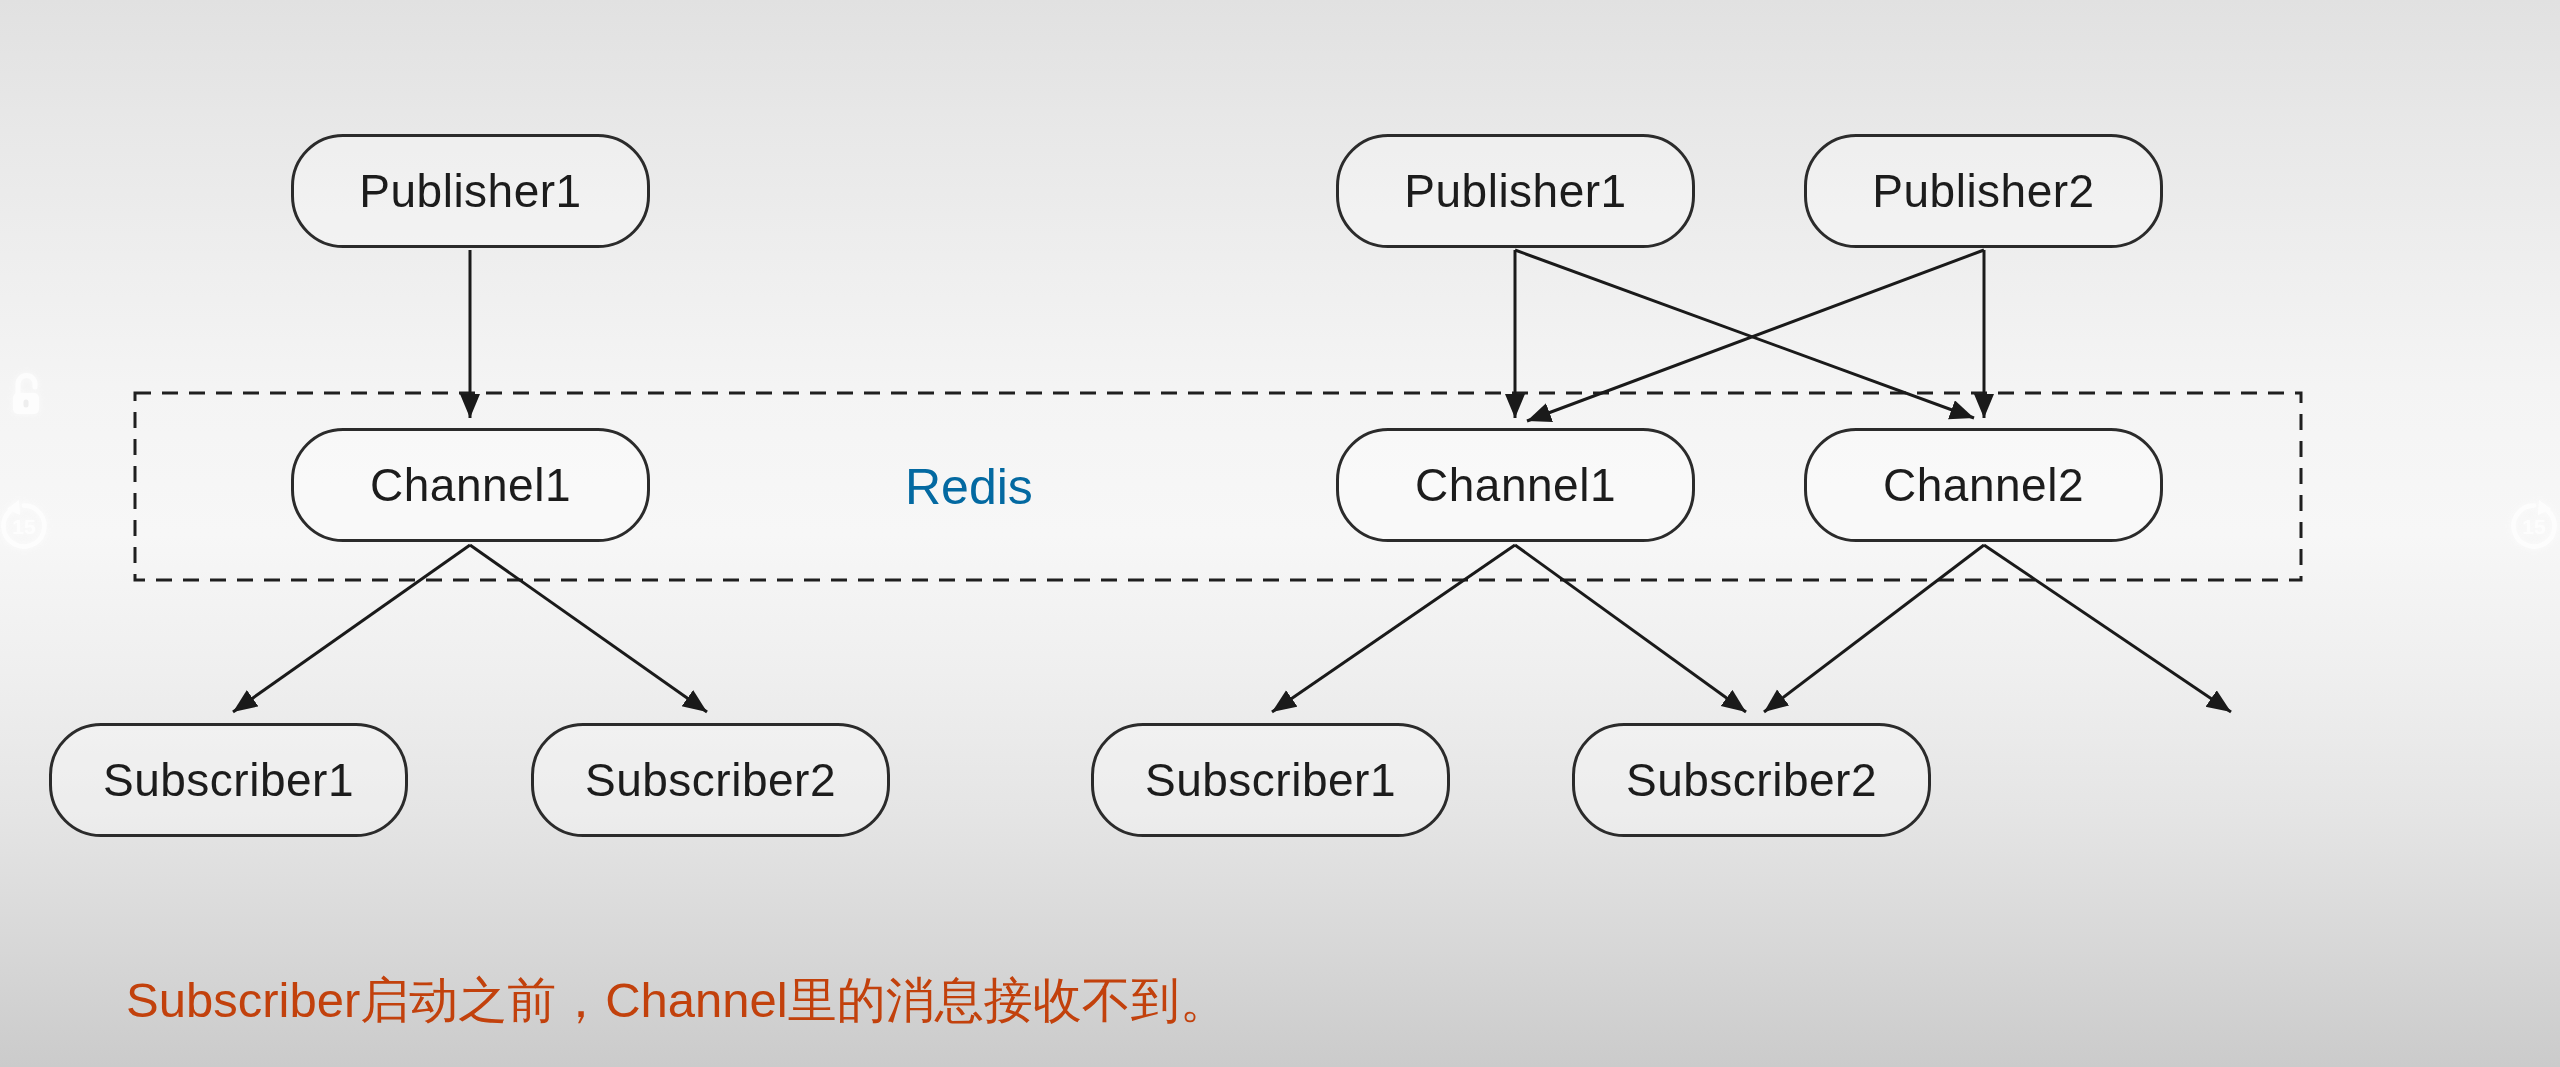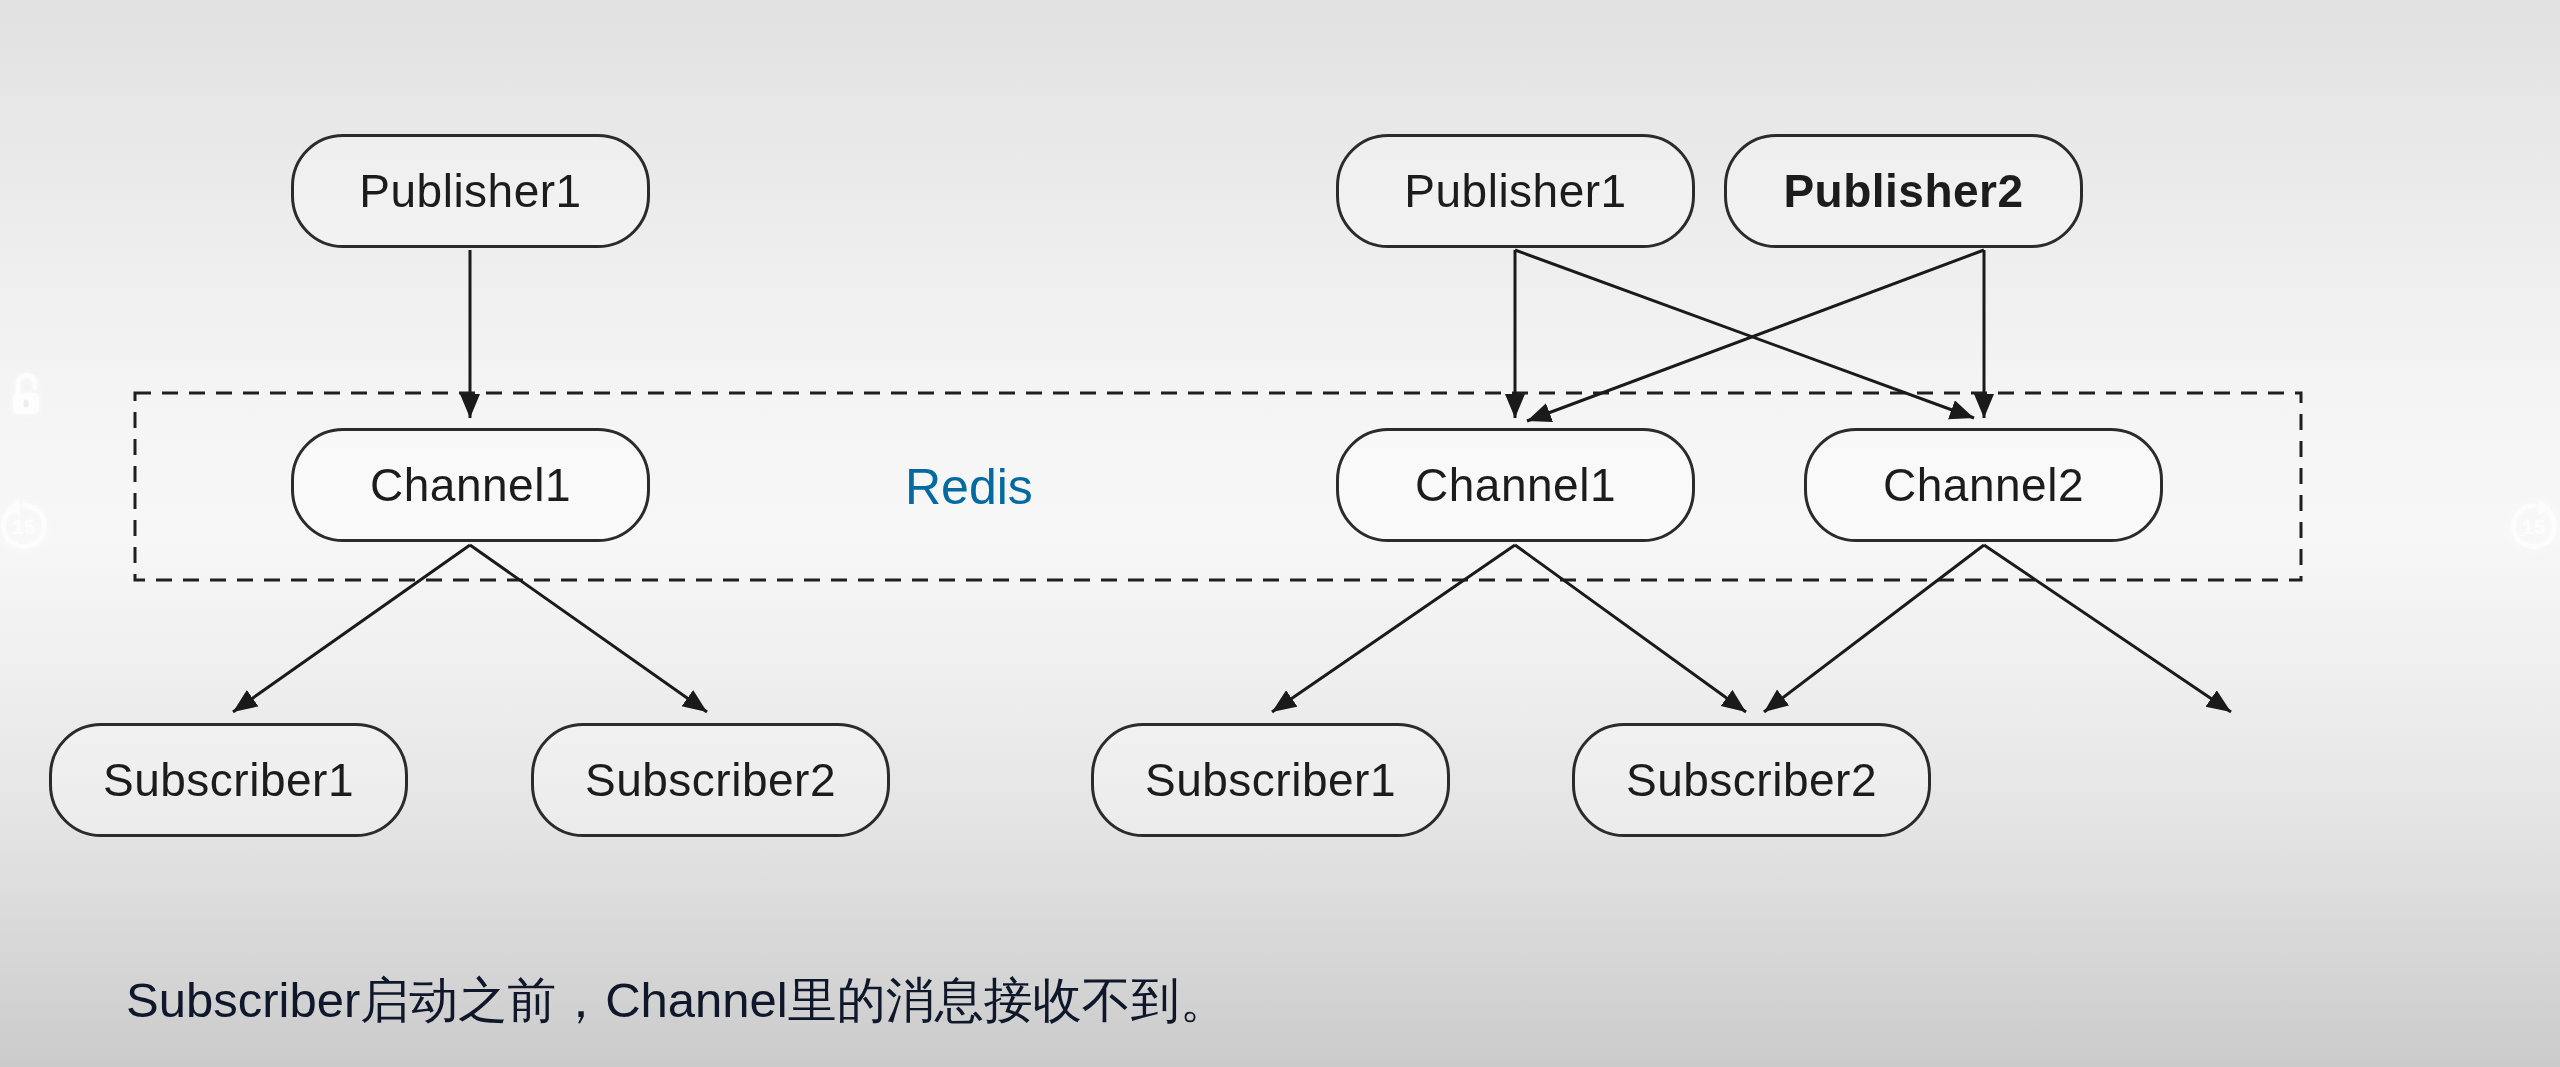--- a/index.html
+++ b/index.html
@@ -17,21 +17,21 @@
     background:rgba(255,255,255,0.30);
     display:flex;align-items:center;justify-content:center;
     font-size:46px;color:#1c1c1c;letter-spacing:0.5px;
   }
   .redis-label{
     position:absolute;left:905px;top:458px;
     font-size:50px;color:#0369a1;
   }
   .caption{
     position:absolute;left:126px;top:968px;
-    font-size:49px;color:#0f172a;white-space:nowrap;
+    font-size:49px;color:#c2410c;white-space:nowrap;
   }
   .overlay-icon{
     position:absolute;opacity:0.82;
     filter:drop-shadow(0 0 3px rgba(255,255,255,0.8));
   }
   .overlay-icon text{
     font-family:"Liberation Sans","DejaVu Sans",sans-serif;
     font-weight:bold;fill:#ffffff;
   }
 </style>
@@ -75,21 +75,21 @@
   </div>
   <div class="node" style="left:531px;top:723px;">
     <span>Subscriber2</span>
   </div>
 
   <div class="redis-label">Redis</div>
 
   <div class="node" style="left:1336px;top:134px;">
     <span>Publisher1</span>
   </div>
-  <div class="node" style="left:1724px;top:134px;font-weight:bold;">
+  <div class="node" style="left:1804px;top:134px;">
     <span>Publisher2</span>
   </div>
   <div class="node" style="left:1336px;top:428px;">
     <span>Channel1</span>
   </div>
   <div class="node" style="left:1804px;top:428px;">
     <span>Channel2</span>
   </div>
   <div class="node" style="left:1091px;top:723px;">
     <span>Subscriber1</span>

